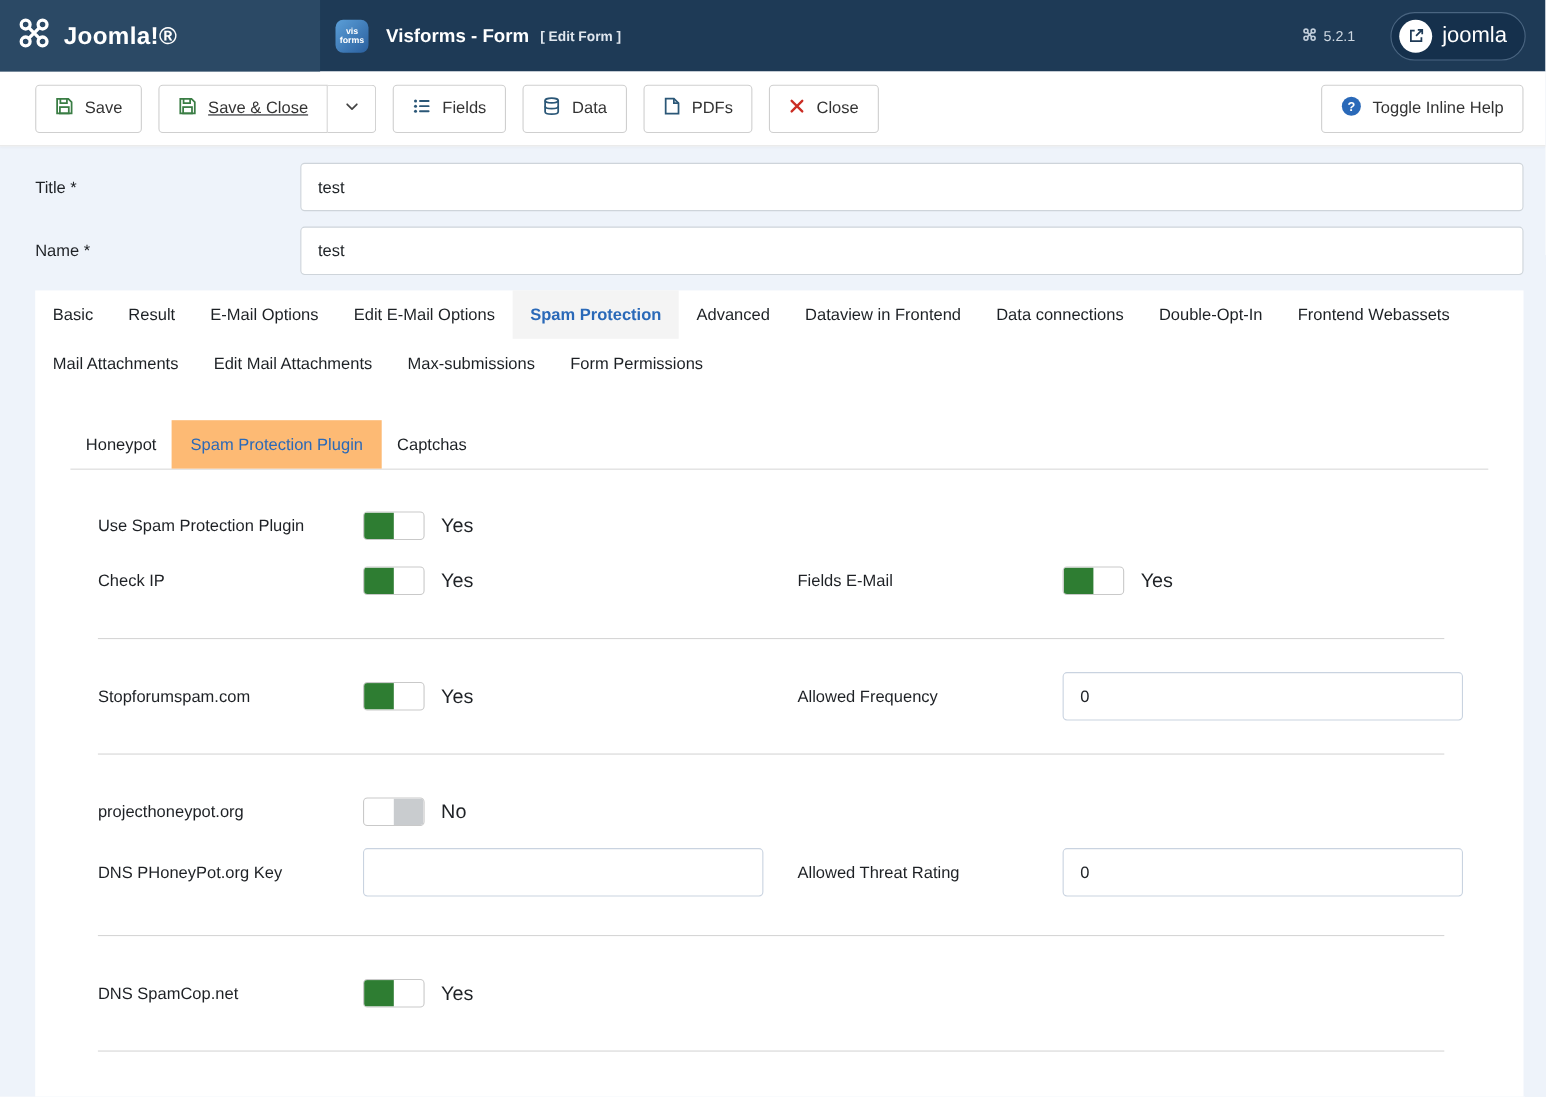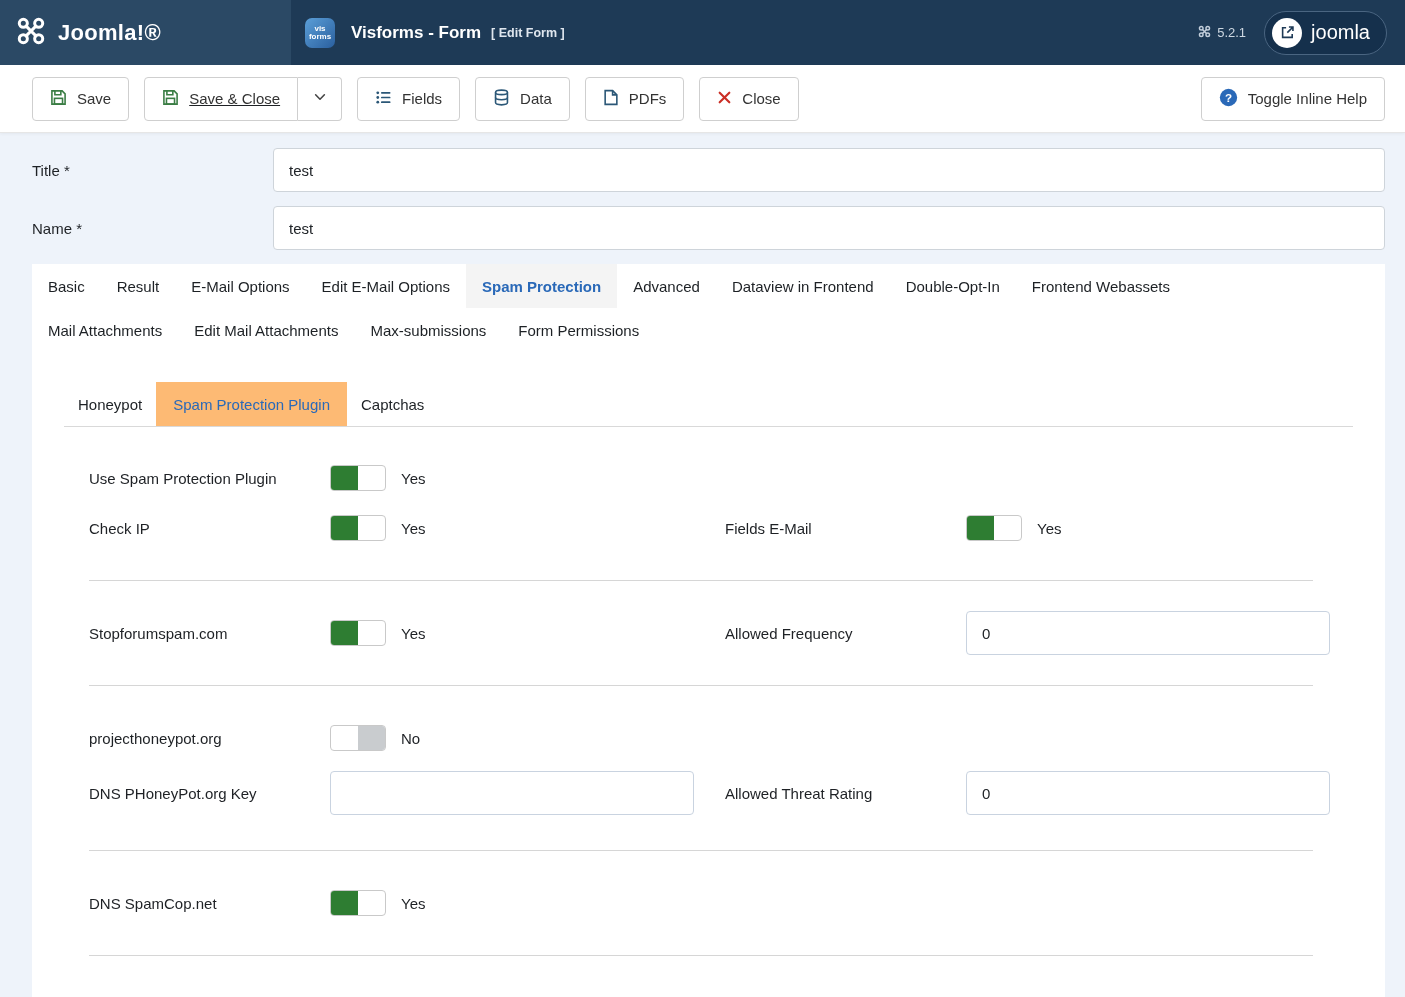--- a/index.html
+++ b/index.html
@@ -12,21 +12,21 @@
   
   .topbar { height:65px; display:flex; background:#1e3a56; }
   .logo-area { width:291px; background:#2b4965; display:flex; align-items:center; gap:12px; padding-left:16px; cursor:pointer; }
   .logo-text { color:#fff; font-size:22px; font-weight:700; letter-spacing:.3px; }
   .titlebar { flex:1; display:flex; align-items:center; padding:0 18px 0 14px; gap:10px; }
   .app-icon { width:30px; height:30px; border-radius:7px; background:linear-gradient(135deg,#5b9fd8,#2a5f9e);
     color:#fff; display:flex; flex-direction:column; align-items:center; justify-content:center;
     font-size:8px; line-height:8px; font-weight:700; }
   .page-title { color:#fff; font-size:17px; font-weight:700; margin-left:6px; }
   .page-subtitle { color:#dfe6ee; font-size:12.5px; font-weight:600; }
-  .header-right { margin-left:auto; display:flex; align-items:center; gap:18px; }
+  .header-right { margin-left:auto; display:flex; align-items:center; gap:32px; }
   .version { color:#cdd7e1; font-size:13px; display:flex; gap:6px; align-items:center; }
   .user-pill { height:44px; border-radius:22px; background:#15304c; border:1px solid #4a6581;
     display:flex; align-items:center; gap:9px; padding:0 16px 0 7px; color:#fff; font-size:20px; cursor:pointer;
     font-family:inherit; }
   .pill-icon { width:30px; height:30px; background:#fff; border-radius:50%; display:flex; align-items:center; justify-content:center; }
   
   .toolbar { height:68px; background:#fff; display:flex; align-items:center; padding:0 20px 0 32px; gap:15px;
     border-bottom:1px solid #e6e6e6; box-shadow:0 1px 3px rgba(0,0,0,.05); }
   .tbtn { height:44px; display:inline-flex; align-items:center; gap:10px; background:#fff; border:1px solid #cfcfcf;
     border-radius:4px; padding:0 17px; font-size:15px; color:#333; font-family:inherit; cursor:pointer; white-space:nowrap; }
@@ -52,21 +52,21 @@
   .panel { padding:26px 55px 0 57px; }
   .frow { display:grid; grid-template-columns:241px 395px 241px 1fr; align-items:center; min-height:50px; }
   .frow.tall { min-height:60px; }
   .flabel { font-size:15px; color:#1e2125; }
   .ctrl { display:flex; align-items:center; gap:15px; }
   .switch { width:56px; height:26px; border:1px solid #c9c9c9; border-radius:4px; overflow:hidden;
     display:inline-flex; cursor:pointer; background:#fff; padding:0; }
   .switch i { flex:1; display:block; }
   .switch.on i:first-child { background:#2e7d32; }
   .switch.off i:last-child { background:#c9cccf; }
-  .state { font-size:15px; color:#1e2125; }
+  .state { font-size:18px; color:#1e2125; }
   .tinput { width:364px; height:44px; border:1px solid #c9d3e0; border-radius:4px; padding:0 15px;
     font-size:15px; color:#212529; font-family:inherit; background:#fff; }
   .hr { border:0; border-top:1px solid #d6d6d6; margin:27px 17px 27px 0; }
 </style>
 </head>
 <body>
 
 <header class="topbar">
   <div class="logo-area">
     <span>
@@ -207,20 +207,21 @@
 
 <div class="card">
   <div class="tabs" id="tabs-row1">
       <div class="tab">Basic</div>
       <div class="tab">Result</div>
       <div class="tab">E-Mail Options</div>
       <div class="tab">Edit E-Mail Options</div>
       <div class="tab active">Spam Protection</div>
       <div class="tab">Advanced</div>
       <div class="tab">Dataview in Frontend</div>
+      <div class="tab">Data connections</div>
       <div class="tab">Double-Opt-In</div>
       <div class="tab">Frontend Webassets</div>
     </div>
   <div class="tabs" id="tabs-row2">
       <div class="tab">Mail Attachments</div>
       <div class="tab">Edit Mail Attachments</div>
       <div class="tab">Max-submissions</div>
       <div class="tab">Form Permissions</div>
     </div>
 

